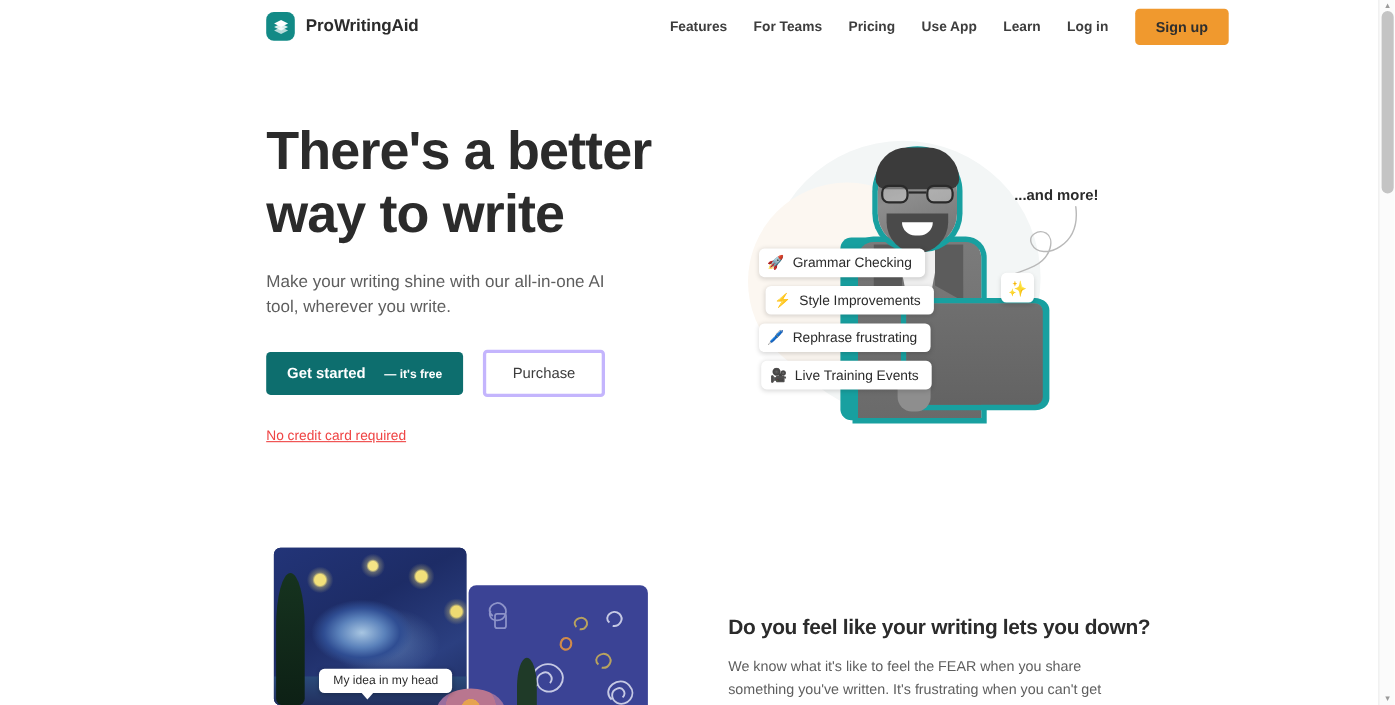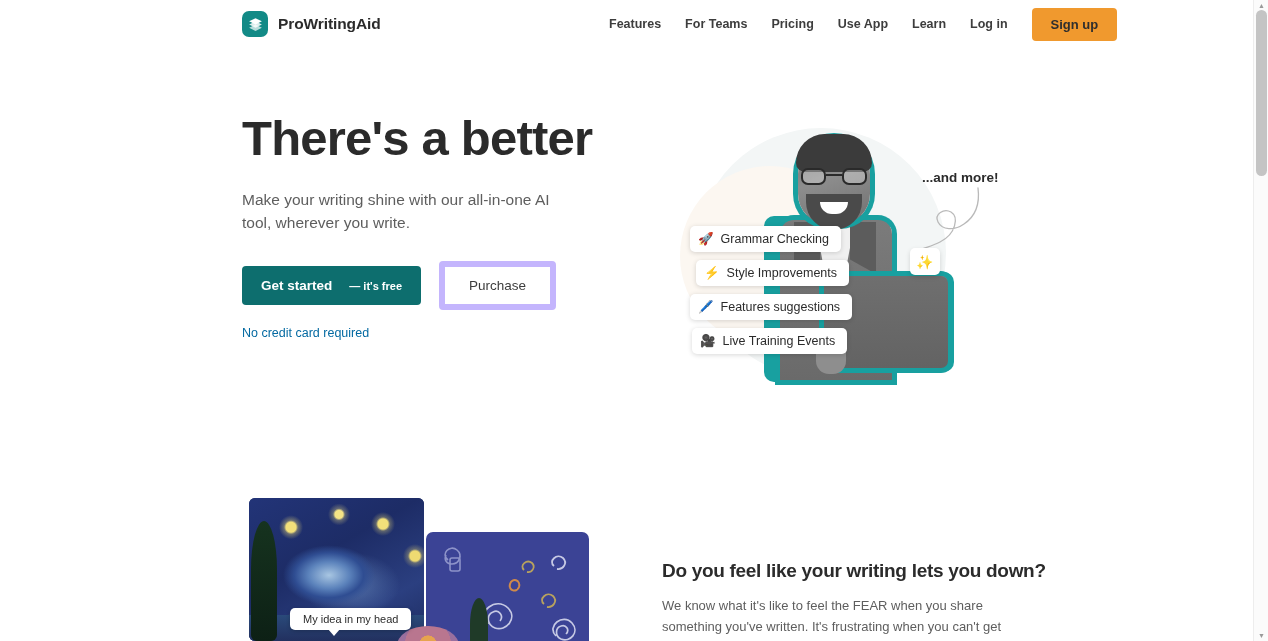--- a/index.html
+++ b/index.html
@@ -159,32 +159,33 @@
     font-family: inherit;
   }
   .btn-primary .sublabel {
     font-size: 11px;
     font-weight: bold;
     margin-left: 17px;
   }
   .btn-secondary {
     background: #ffffff;
     color: #3d3d3d;
-    border: 6px solid #c4b5fd;
+    border: 3px solid #c4b5fd;
     border-radius: 4px;
     padding: 11px 24px;
     font-size: 13.5px;
     cursor: pointer;
     white-space: nowrap;
     font-family: inherit;
   }
   .hero-note {
-    margin-top: 16px;
+    margin-top: 28px;
     font-size: 12.5px;
-    color: #0369a1;
+    color: #ef4444;
+    text-decoration: underline;
   }
 
   
   .hero-art {
     position: absolute;
     left: 660px;
     top: 108px;
     width: 360px;
     height: 282px;
   }
@@ -513,20 +514,21 @@
       <a class="nav-link" href="#">Use App</a>
       <a class="nav-link" href="#">Learn</a>
       <a class="nav-link" href="#">Log in</a>
       <button class="signup-btn">Sign up</button>
     </nav>
   </div>
 
   <div class="hero-copy">
     <h1 class="hero-title">
       <span>There's a better</span><br>
+      <span>way to write</span>
     </h1>
 
     <p class="hero-sub">Make your writing shine with our all-in-one AI tool, wherever you write.</p>
 
     <div class="hero-actions">
       <button class="btn-primary">
         <span>Get started</span><span class="sublabel">— it's free</span>
       </button>
       <button class="btn-secondary">Purchase</button>
     </div>
@@ -578,21 +580,21 @@
       <div class="feature-card c1">
         <span class="fc-icon">🚀</span>
         <span class="fc-label">Grammar Checking</span>
       </div>
       <div class="feature-card c2">
         <span class="fc-icon">⚡</span>
         <span class="fc-label">Style Improvements</span>
       </div>
       <div class="feature-card c3">
         <span class="fc-icon">🖊️</span>
-        <span class="fc-label">Features suggestions</span>
+        <span class="fc-label">Rephrase frustrating</span>
       </div>
       <div class="feature-card c4">
         <span class="fc-icon">🎥</span>
         <span class="fc-label">Live Training Events</span>
       </div>
     </div>
   </div>
 
   <div class="art-pair">
 

